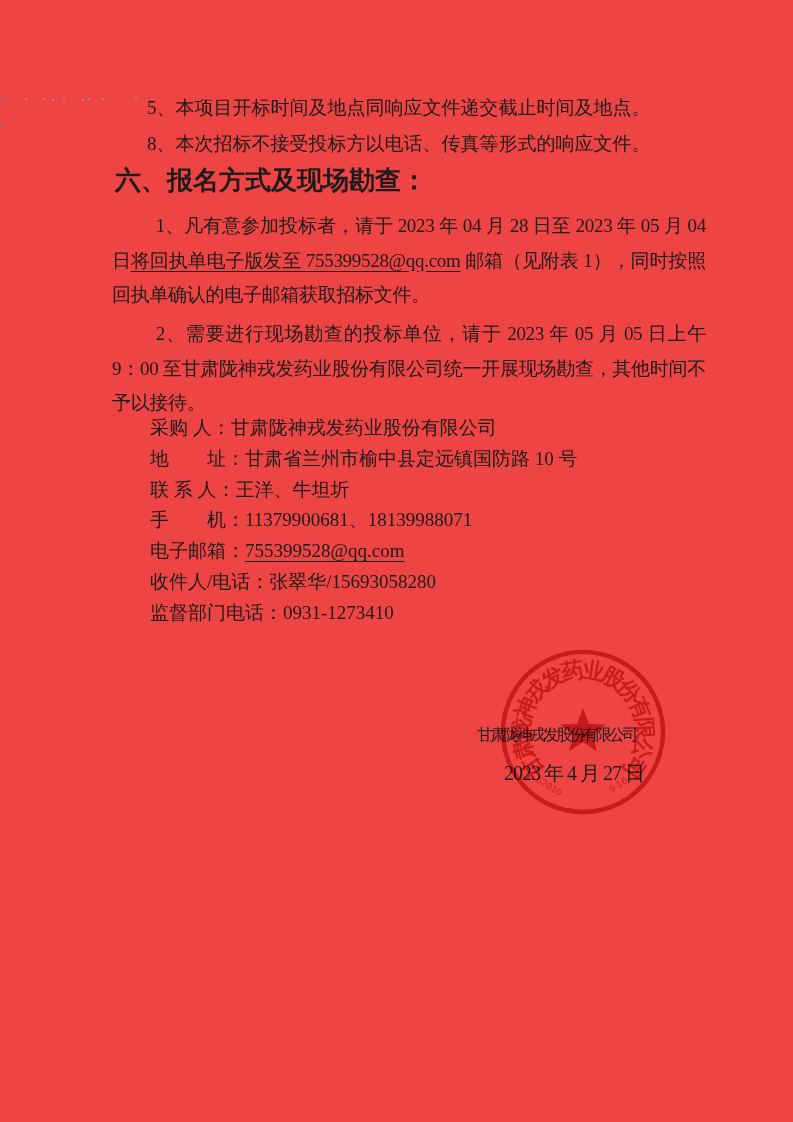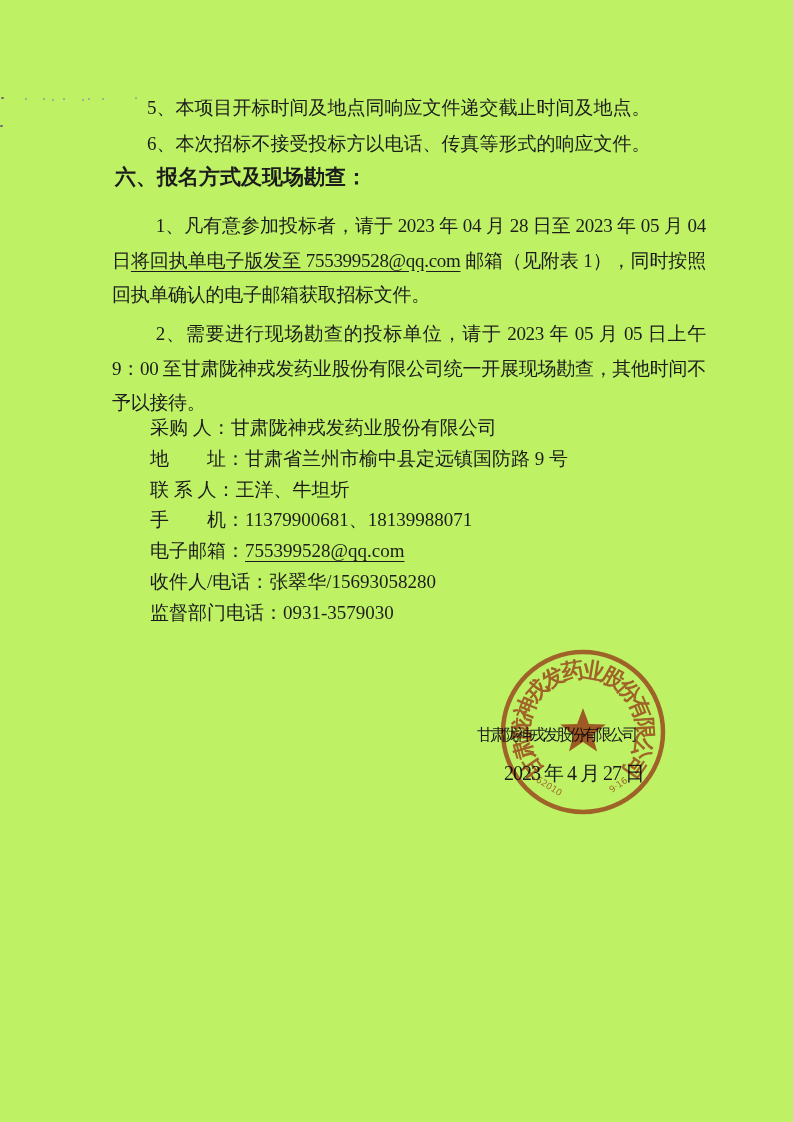--- a/index.html
+++ b/index.html
@@ -1,27 +1,27 @@
 <!DOCTYPE html>
 <html><head>
 <meta charset="utf-8">
 <style>
   html,body{margin:0;padding:0;background:#ffffff;}
   .page{
     position:relative;
     width:793px;height:1122px;
-    background:#bef264;
+    background:#ef4444;
     overflow:hidden;
     font-family:"Liberation Serif","DejaVu Serif",serif;
     color:#1c1c1c;
     font-size:19px;
   }
   .abs{position:absolute;}
   .item-line{left:100px;width:600px;text-indent:47px;line-height:22px;}
-  .heading{left:115px;font-weight:bold;font-size:21px;margin:0;}
+  .heading{left:115px;font-weight:bold;font-size:26px;margin:0;}
   .para{
     left:100px;width:594px;margin:12px;
     text-align:justify;line-height:34.5px;text-indent:2.3em;
     letter-spacing:-0.3px;
   }
   .u{text-decoration:underline;text-underline-offset:4px;}
   .contacts{left:150px;line-height:30.8px;}
   .crow{white-space:pre;}
   .sig{z-index:2;white-space:nowrap;}
   .sig-company{left:477px;top:725px;font-size:16px;letter-spacing:-2.8px;}
@@ -56,37 +56,37 @@
     <span class="speck" style="left:52px;top:99px;"></span>
     <span class="speck" style="left:63px;top:98px;"></span>
     <span class="speck" style="left:82px;top:99px;"></span>
     <span class="speck" style="left:88px;top:98px;"></span>
     <span class="speck" style="left:102px;top:98px;"></span>
     <span class="speck" style="left:135px;top:97px;"></span>
     <span class="speck dark" style="left:0px;top:125px;"></span>
   </div>
 
   <div class="abs item-line" style="top:97px;">5、本项目开标时间及地点同响应文件递交截止时间及地点。</div>
-  <div class="abs item-line" style="top:133px;">6、本次招标不接受投标方以电话、传真等形式的响应文件。</div>
+  <div class="abs item-line" style="top:133px;">8、本次招标不接受投标方以电话、传真等形式的响应文件。</div>
 
   <h3 class="abs heading" style="top:163px;">六、报名方式及现场勘查：</h3>
 
   <p class="abs para" style="top:197px;"><span>1、凡有意参加投标者，请于 2023 年 04 月 28 日至 2023 年 05 月 04 日</span><span class="u">将回执单电子版发至 755399528@qq.com</span><span> 邮箱（见附表 1），同时按照回执单确认的电子邮箱获取招标文件。</span></p>
 
   <p class="abs para" style="top:305px;">2、需要进行现场勘查的投标单位，请于 2023 年 05 月 05 日上午 9：00 至甘肃陇神戎发药业股份有限公司统一开展现场勘查，其他时间不予以接待。</p>
 
 
   <div class="abs contacts" style="top:413px;">
     <div class="crow"><span>采购 人：</span><span>甘肃陇神戎发药业股份有限公司</span></div>
-    <div class="crow"><span>地　　址：</span><span>甘肃省兰州市榆中县定远镇国防路 9 号</span></div>
+    <div class="crow"><span>地　　址：</span><span>甘肃省兰州市榆中县定远镇国防路 10 号</span></div>
     <div class="crow"><span>联 系 人：</span><span>王洋、牛坦圻</span></div>
     <div class="crow"><span>手　　机：</span><span>11379900681、18139988071</span></div>
     <div class="crow"><span>电子邮箱：</span><span class="u">755399528@qq.com</span></div>
     <div class="crow"><span>收件人/电话：</span><span>张翠华/15693058280</span></div>
-    <div class="crow"><span>监督部门电话：</span><span>0931-3579030</span></div>
+    <div class="crow"><span>监督部门电话：</span><span>0931-1273410</span></div>
   </div>
 
   <div class="abs sig sig-company">甘肃陇神戎发股份有限公司</div>
   <div class="abs sig sig-date">2023 年 4 月 27 日</div>
 
   <svg class="seal-svg" id="seal-svg" viewBox="0 0 172 172">
     <circle class="seal-ring" cx="86" cy="86" r="80"></circle>
     <path class="seal-star" d="M86,62 L91.9,77.9 L108.8,78.6 L95.5,89.1 L100.1,105.4 L86,96 L71.9,105.4 L76.5,89.1 L63.2,78.6 L80.1,77.9 Z"></path>
     <text class="seal-code" x="50.5" y="142.8" transform="rotate(32 50.5 142.8)">62010</text>
     <text class="seal-code" x="123" y="141.5" transform="rotate(-34 123 141.5)">9·16</text>

